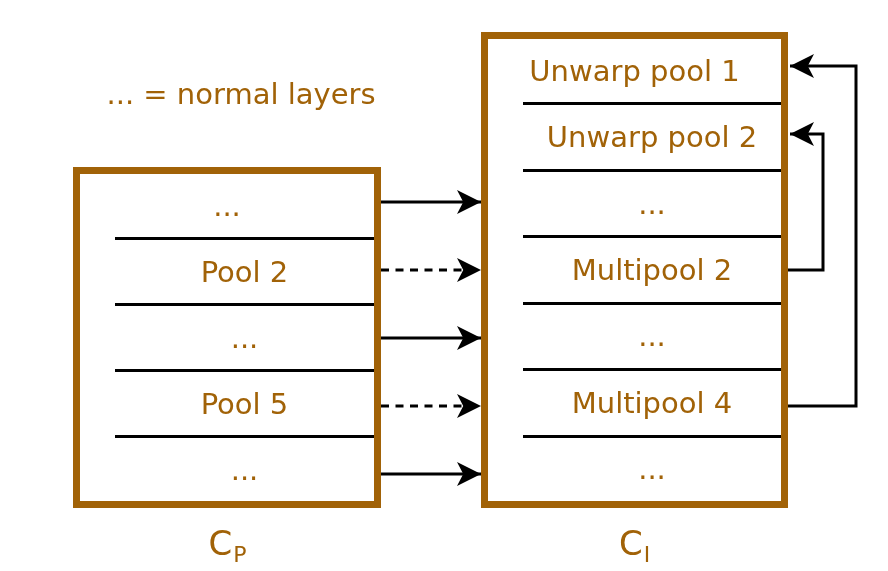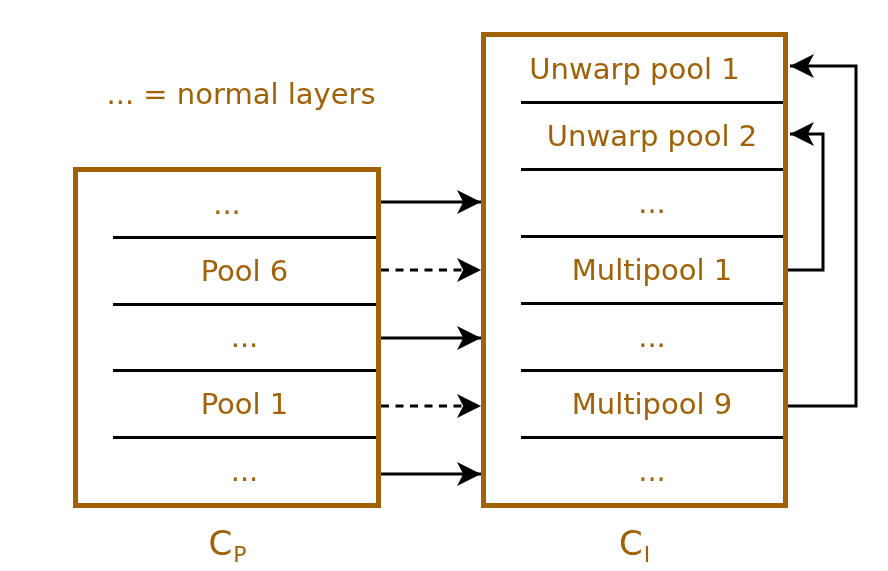--- a/index.html
+++ b/index.html
@@ -23,21 +23,21 @@
     width: 302px;
     height: 40px;
     line-height: 40px;
     text-align: center;
     font-size: 29px;
     white-space: nowrap;
   }
   .stack {
     position: absolute;
     box-sizing: border-box;
-    border: 5px solid #a16207;
+    border: 7px solid #a16207;
     background: #ffffff;
     display: flex;
     flex-direction: column;
     z-index: 1;
   }
   .stack-left {
     left: 73px;
     top: 167px;
     width: 308px;
     height: 341px;
@@ -89,33 +89,33 @@
 </style>
 </head>
 <body>
 
 <div class="canvas">
 
   <div class="legend">... = normal layers</div>
 
   <div class="stack stack-left">
     <div class="row">...</div>
-    <div class="row">Pool 6</div>
+    <div class="row">Pool 2</div>
     <div class="row">...</div>
-    <div class="row">Pool 1</div>
+    <div class="row">Pool 5</div>
     <div class="row">...</div>
   </div>
 
   <div class="stack stack-right">
     <div class="row">Unwarp pool 1</div>
     <div class="row">Unwarp pool 2</div>
     <div class="row">...</div>
-    <div class="row">Multipool 1</div>
+    <div class="row">Multipool 2</div>
     <div class="row">...</div>
-    <div class="row">Multipool 9</div>
+    <div class="row">Multipool 4</div>
     <div class="row">...</div>
   </div>
 
   <div class="col-label col-label-left"><span>C</span><span class="sub">P</span></div>
   <div class="col-label col-label-right"><span>C</span><span class="sub">I</span></div>
 
   <svg class="arrows" width="888" height="571" viewBox="0 0 888 571">
     <defs>
       <marker id="head" viewBox="0 0 10 10" refX="10" refY="5" markerWidth="8" markerHeight="8" orient="auto">
         <path d="M 0 0 L 10 5 L 0 10 L 2.6 5 Z" fill="#000000"></path>

